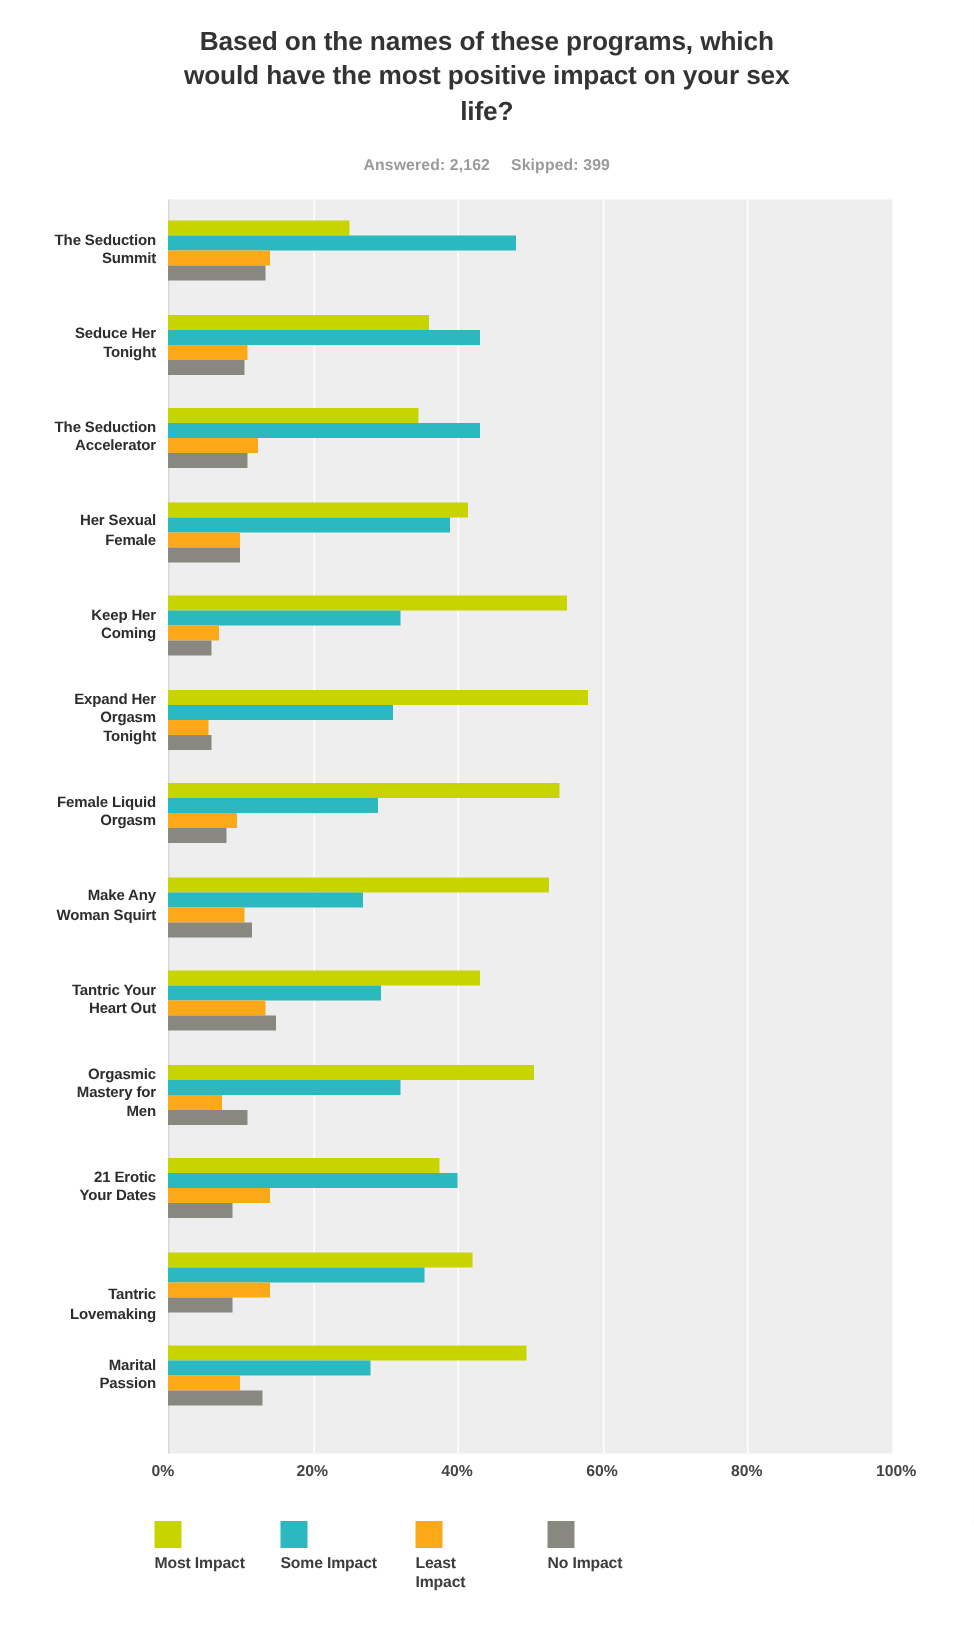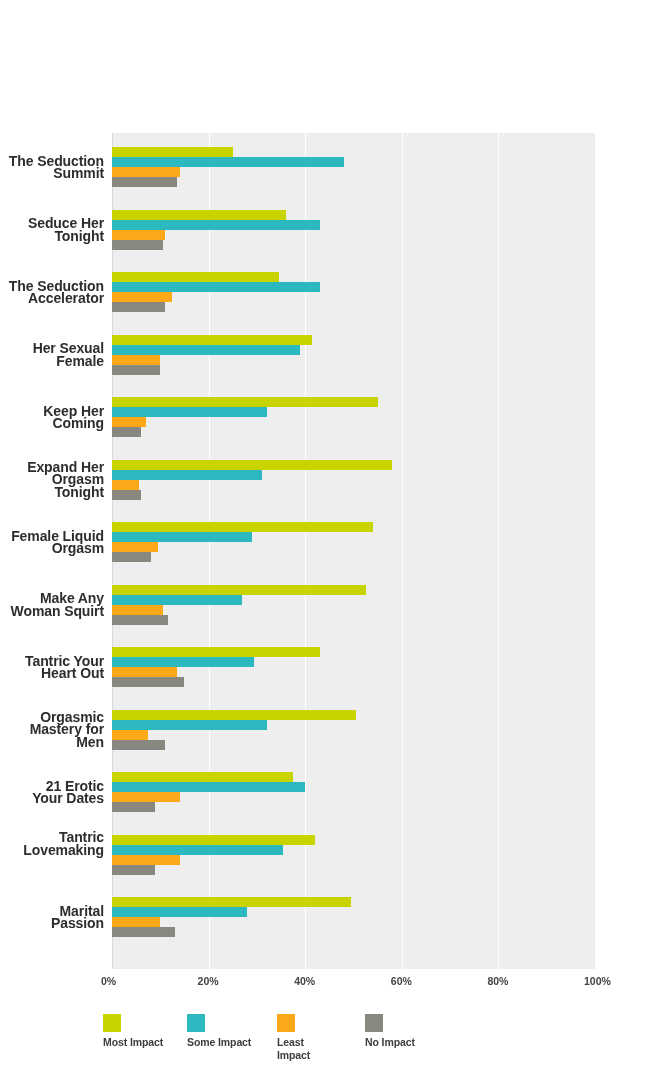--- a/index.html
+++ b/index.html
@@ -54,21 +54,21 @@
     position: absolute;
     left: 0; top: 0;
     width: 104px;
     height: 836px;
   }
   .cat-label {
     position: absolute;
     right: 0;
     width: 104px;
     text-align: right;
-    font-size: 14px;
+    font-size: 10px;
     font-weight: bold;
     line-height: 12.5px;
     color: #2d2d2d;
     letter-spacing: -0.1px;
   }
 
   .plot-area {
     position: absolute;
     left: 112px; top: 0;
     width: 483px;
@@ -128,20 +128,26 @@
     color: #3d3d3d;
     display: block;
     letter-spacing: -0.1px;
   }
 </style>
 </head>
 <body>
 
 <div class="chart-card">
 
+  <div class="chart-header">
+    <div class="chart-title">Based on the names of these programs, which would have the most positive impact on your sex life?</div>
+    <div class="chart-subtitle">
+      <span>Answered: 2,162</span><span class="sub-gap"></span><span>Skipped: 399</span>
+    </div>
+  </div>
 
   <div class="plot-wrap">
     <div class="cat-labels" id="cat-labels">
         <div class="cat-label" style="top: 21.5px;">
           <div>The Seduction</div>
           <div>Summit</div>
         </div>
         <div class="cat-label" style="top: 84px;">
           <div>Seduce Her</div>
           <div>Tonight</div>
@@ -177,21 +183,21 @@
         </div>
         <div class="cat-label" style="top: 577.75px;">
           <div>Orgasmic</div>
           <div>Mastery for</div>
           <div>Men</div>
         </div>
         <div class="cat-label" style="top: 646.5px;">
           <div>21 Erotic</div>
           <div>Your Dates</div>
         </div>
-        <div class="cat-label" style="top: 698px;">
+        <div class="cat-label" style="top: 725px;">
           <div>Tantric</div>
           <div>Lovemaking</div>
         </div>
         <div class="cat-label" style="top: 771.5px;">
           <div>Marital</div>
           <div>Passion</div>
         </div>
       </div>
     <div class="plot-area" id="plot-area">
         <div class="gridline first" style="left: 0px;"></div>

